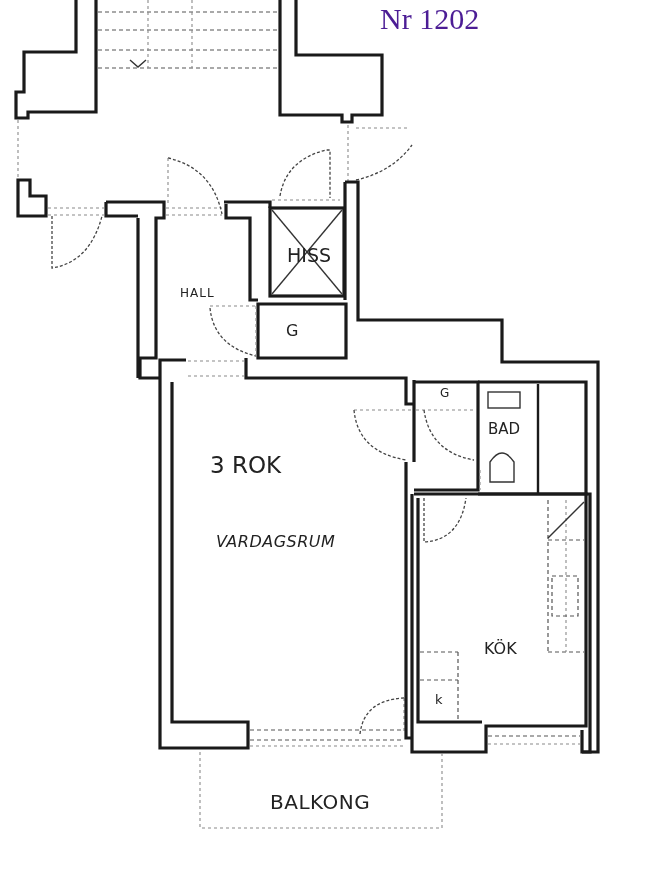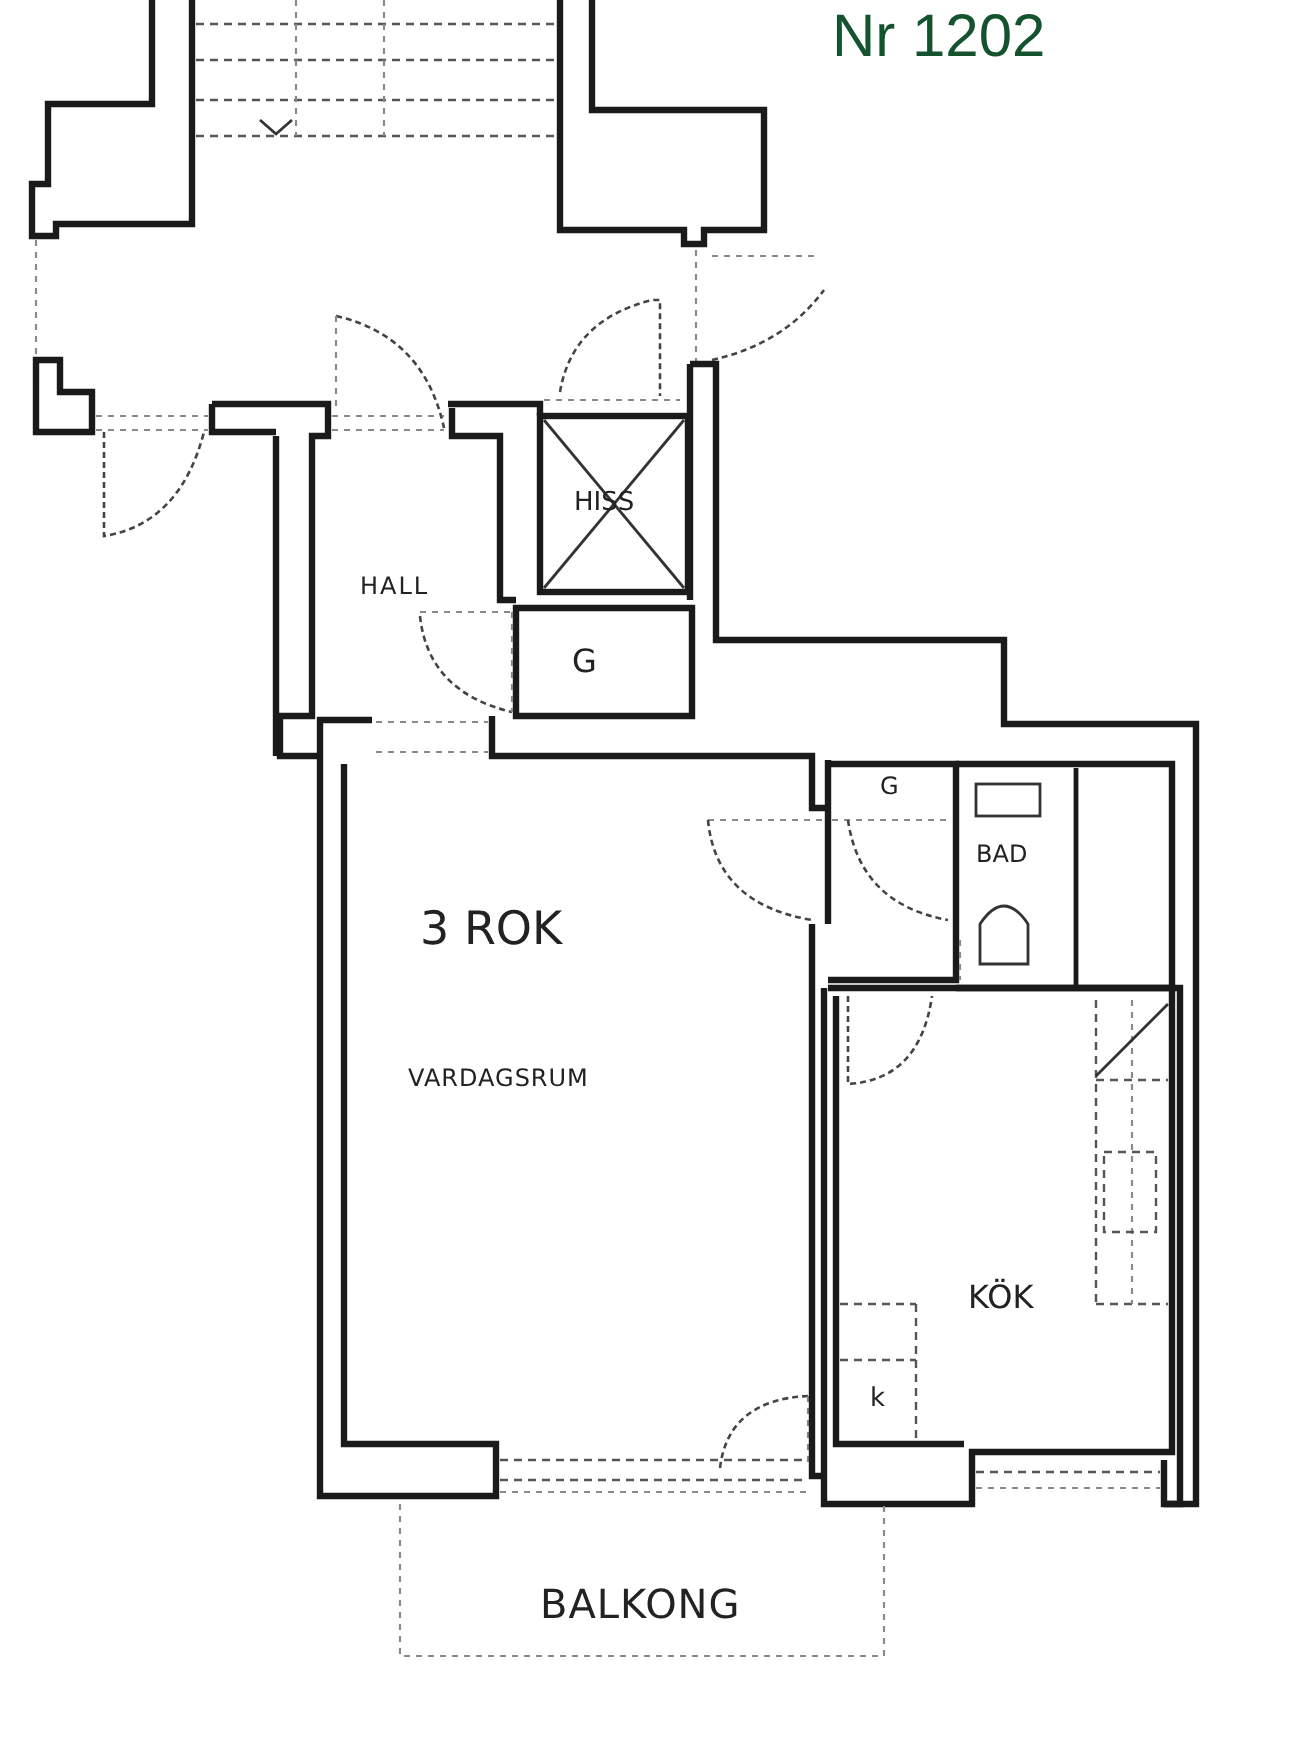--- a/index.html
+++ b/index.html
@@ -5,21 +5,21 @@
   html, body { margin: 0; padding: 0; background: #ffffff; }
   body { width: 650px; height: 881px; position: relative; overflow: hidden; font-family: "Liberation Sans", sans-serif; }
   svg { position: absolute; left: 0; top: 0; }
   .wall { fill: none; stroke: #1a1a1a; stroke-width: 3.2; stroke-linejoin: miter; }
   .wall-thin { fill: none; stroke: #1a1a1a; stroke-width: 2.4; }
   .dash { fill: none; stroke: #555; stroke-width: 1.2; stroke-dasharray: 4 3; }
   .dash-light { fill: none; stroke: #8a8a8a; stroke-width: 1.1; stroke-dasharray: 3 3; }
   .door { fill: none; stroke: #444; stroke-width: 1.3; stroke-dasharray: 3 2; }
   .thin { fill: none; stroke: #333; stroke-width: 1.4; }
   .label { position: absolute; color: #222; font-family: "DejaVu Sans", sans-serif; white-space: nowrap; }
-  .title { position: absolute; color: #14532d; font-family: Liberation Sans, sans-serif; font-size: 30px; left: 416px; top: 2px; }
+  .title { position: absolute; color: #4c1d95; font-family: Liberation Serif, serif; font-size: 30px; left: 380px; top: 2px; }
 </style>
 </head>
 <body>
 
 <div class="title">Nr 1202</div>
 
 <svg width="650" height="881" viewBox="0 0 650 881">
 
   <g>
     <path class="wall" d="M76 0 L76 52 L24 52 L24 92 L16 92 L16 118 L28 118 L28 112 L96 112 L96 0"></path>
@@ -113,21 +113,21 @@
     <line class="dash" x1="420" y1="680" x2="458" y2="680"></line>
     <line class="dash" x1="458" y1="652" x2="458" y2="720"></line>
     <line class="dash" x1="488" y1="736" x2="580" y2="736"></line>
     <line class="dash-light" x1="488" y1="744" x2="580" y2="744"></line>
   </g>
 
   <path class="dash-light" d="M200 752 L200 828 L442 828 L442 752"></path>
 </svg>
 
 <div class="label" style="left:180px; top:286px; font-size:12px; letter-spacing:1px;">HALL</div>
-<div class="label" style="left:287px; top:244px; font-size:13px;">HISS</div>
+<div class="label" style="left:287px; top:244px; font-size:19px;">HISS</div>
 <div class="label" style="left:286px; top:321px; font-size:16px;">G</div>
 <div class="label" style="left:210px; top:452px; font-size:23px;">3 ROK</div>
-<div class="label" style="left:204px; top:532px; font-size:12px; letter-spacing:0.5px;">VARDAGSRUM</div>
+<div class="label" style="left:216px; top:532px; font-size:16px; letter-spacing:0.5px;font-style:italic;">VARDAGSRUM</div>
 <div class="label" style="left:440px; top:386px; font-size:12px;">G</div>
-<div class="label" style="left:488px; top:420px; font-size:12px;">BAD</div>
+<div class="label" style="left:488px; top:420px; font-size:15px;">BAD</div>
 <div class="label" style="left:484px; top:639px; font-size:16px;">KÖK</div>
 <div class="label" style="left:435px; top:692px; font-size:13px;">k</div>
 <div class="label" style="left:270px; top:790px; font-size:20px; letter-spacing:0.5px;">BALKONG</div>
 
 </body></html>

